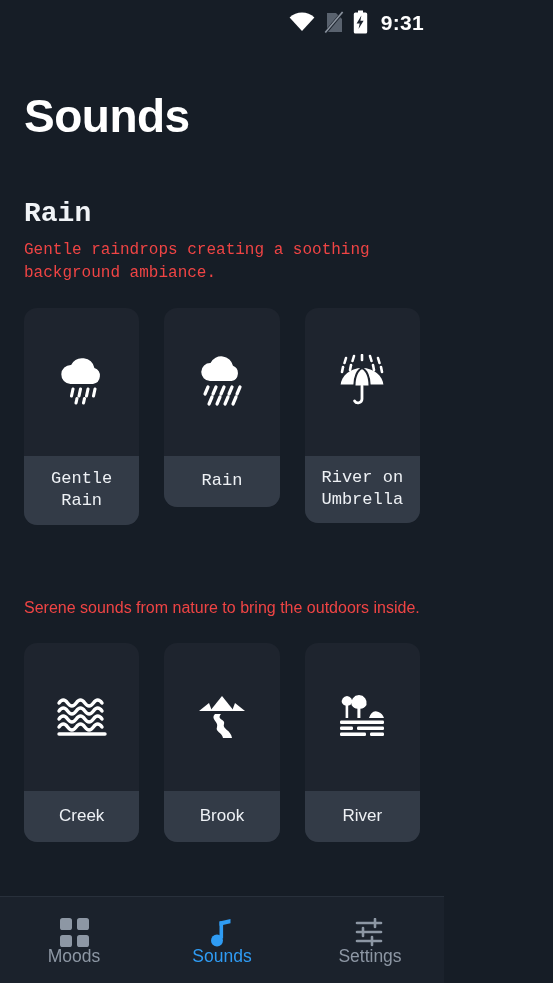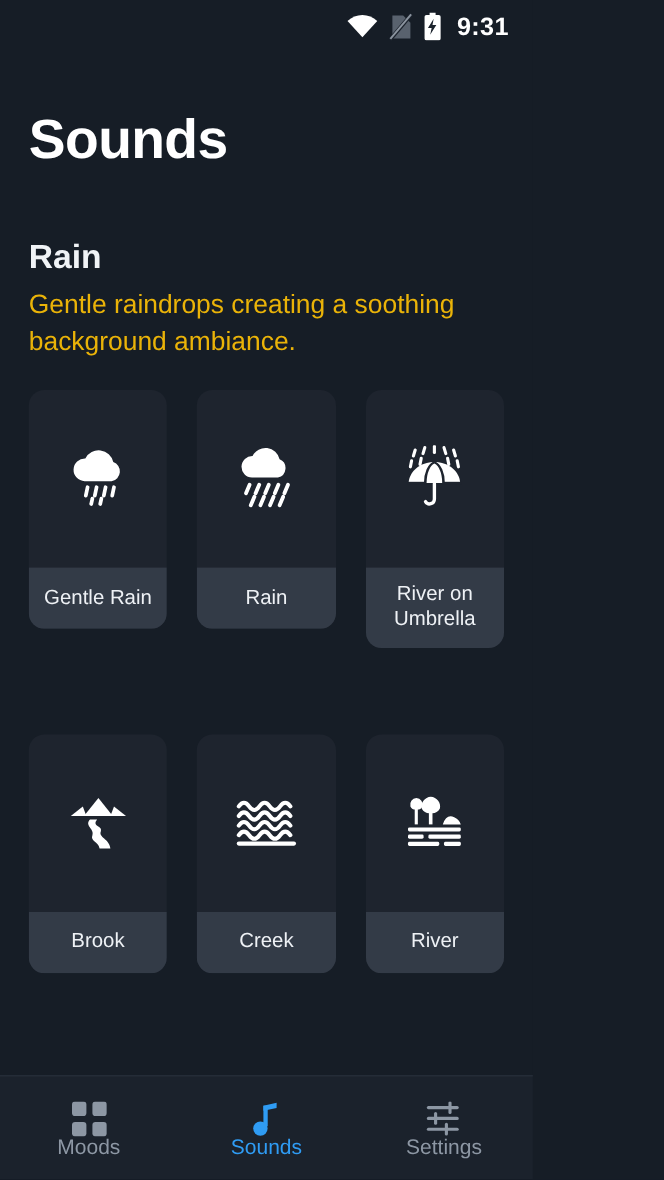--- a/index.html
+++ b/index.html
@@ -26,27 +26,27 @@
   .content {
     position:absolute; top:44px; left:0; right:0; bottom:87px;
     overflow:hidden;
   }
   .page-title {
     color:#ffffff; font-size:46px; font-weight:bold;
     padding:48px 0 0 24px; letter-spacing:-0.5px; line-height:1.05;
   }
 
   .section { padding:0 24px; }
-  .section.rain { margin-top:58px; }
+  .section.rain { margin-top:58px;font-family:Liberation Mono, monospace; }
   .section.nature { margin-top:72px; }
   .section-title {
     color:#f0f3f6; font-size:28px; font-weight:bold; line-height:1.15;
   }
   .section-desc {
-    color:#eab308; font-size:22px; line-height:1.4;
+    color:#ef4444; font-size:16px; line-height:1.4;
     margin-top:9px; max-width:470px;
   }
 
   .card-row { display:flex; gap:25px; margin-top:24px; align-items:flex-start; }
 
   .card {
     width:155px; background:#1e242e; border-radius:13px;
     display:flex; flex-direction:column; overflow:hidden;
   }
   .card-icon {
@@ -170,48 +170,49 @@
               <path d="M25 32 v13 a4 4 0 0 1 -7.4 2" fill="none" stroke="#ffffff" stroke-width="2.8" stroke-linecap="round"></path>
             </svg>
           </div>
           <div class="card-label two-line">River on Umbrella</div>
         </div>
 
       </div>
     </div>
 
     <div class="section nature">
+      <div class="section-desc">Serene sounds from nature to bring the outdoors inside.</div>
 
       <div class="card-row">
-
-        <div class="card">
-          <div class="card-icon">
-            <svg class="ic" width="52" height="50" viewBox="0 0 52 50">
-              <path d="M26 4 L38 19 L14 19 Z" fill="#ffffff"></path>
-              <path d="M3 19 L13 11 L16 19 Z" fill="#ffffff"></path>
-              <path d="M49 19 L39 11 L36 19 Z" fill="#ffffff"></path>
-              <path d="M19 22 C14 27 23 30 21 35 C19 40 26 40 27 46 L36 46 C35 38 26 37 28 32 C30 27 20 28 25 22 Z" fill="#ffffff"></path>
-            </svg>
-          </div>
-          <div class="card-label">Brook</div>
-        </div>
 
         <div class="card">
           <div class="card-icon">
             <svg class="ic" width="52" height="42" viewBox="0 0 52 42">
               <g fill="none" stroke="#ffffff" stroke-width="3.4" stroke-linecap="round">
                 <path d="M3 7 q4.3 -6 8.6 0 t8.6 0 t8.6 0 t8.6 0 t8.6 0"></path>
                 <path d="M3 15 q4.3 -6 8.6 0 t8.6 0 t8.6 0 t8.6 0 t8.6 0"></path>
                 <path d="M3 23 q4.3 -6 8.6 0 t8.6 0 t8.6 0 t8.6 0 t8.6 0"></path>
                 <path d="M3 31 q4.3 -6 8.6 0 t8.6 0 t8.6 0 t8.6 0 t8.6 0"></path>
                 <line x1="3" y1="38" x2="49" y2="38"></line>
               </g>
             </svg>
           </div>
           <div class="card-label">Creek</div>
+        </div>
+
+        <div class="card">
+          <div class="card-icon">
+            <svg class="ic" width="52" height="50" viewBox="0 0 52 50">
+              <path d="M26 4 L38 19 L14 19 Z" fill="#ffffff"></path>
+              <path d="M3 19 L13 11 L16 19 Z" fill="#ffffff"></path>
+              <path d="M49 19 L39 11 L36 19 Z" fill="#ffffff"></path>
+              <path d="M19 22 C14 27 23 30 21 35 C19 40 26 40 27 46 L36 46 C35 38 26 37 28 32 C30 27 20 28 25 22 Z" fill="#ffffff"></path>
+            </svg>
+          </div>
+          <div class="card-label">Brook</div>
         </div>
 
         <div class="card">
           <div class="card-icon">
             <svg class="ic" width="52" height="48" viewBox="0 0 52 48">
               <path d="M11 3 a5.5 5.5 0 0 1 5 7 a5 5 0 0 1 -5 2.6 a5 5 0 0 1 -5 -2.6 a5.5 5.5 0 0 1 5 -7 Z" fill="#ffffff"></path>
               <rect x="9.6" y="11" width="2.6" height="14" fill="#ffffff"></rect>
               <path d="M23 2 a8 8 0 0 1 7.5 10 a7.5 7.5 0 0 1 -7.5 3.6 a7.5 7.5 0 0 1 -7.5 -3.6 a8 8 0 0 1 7.5 -10 Z" fill="#ffffff"></path>
               <rect x="21.4" y="13" width="3" height="12" fill="#ffffff"></rect>
               <path d="M33 25 q3 -9 9.5 -6 q4 1.5 5.5 6 Z" fill="#ffffff"></path>

